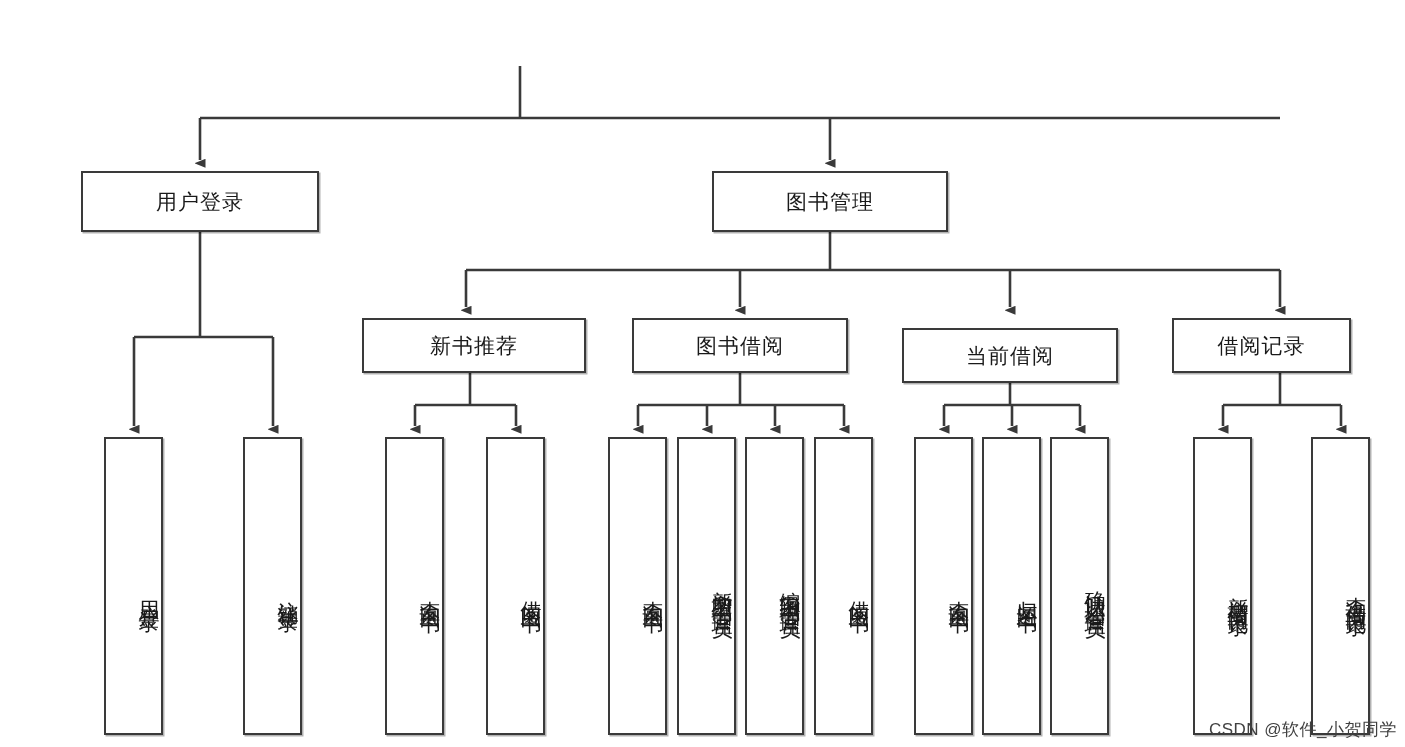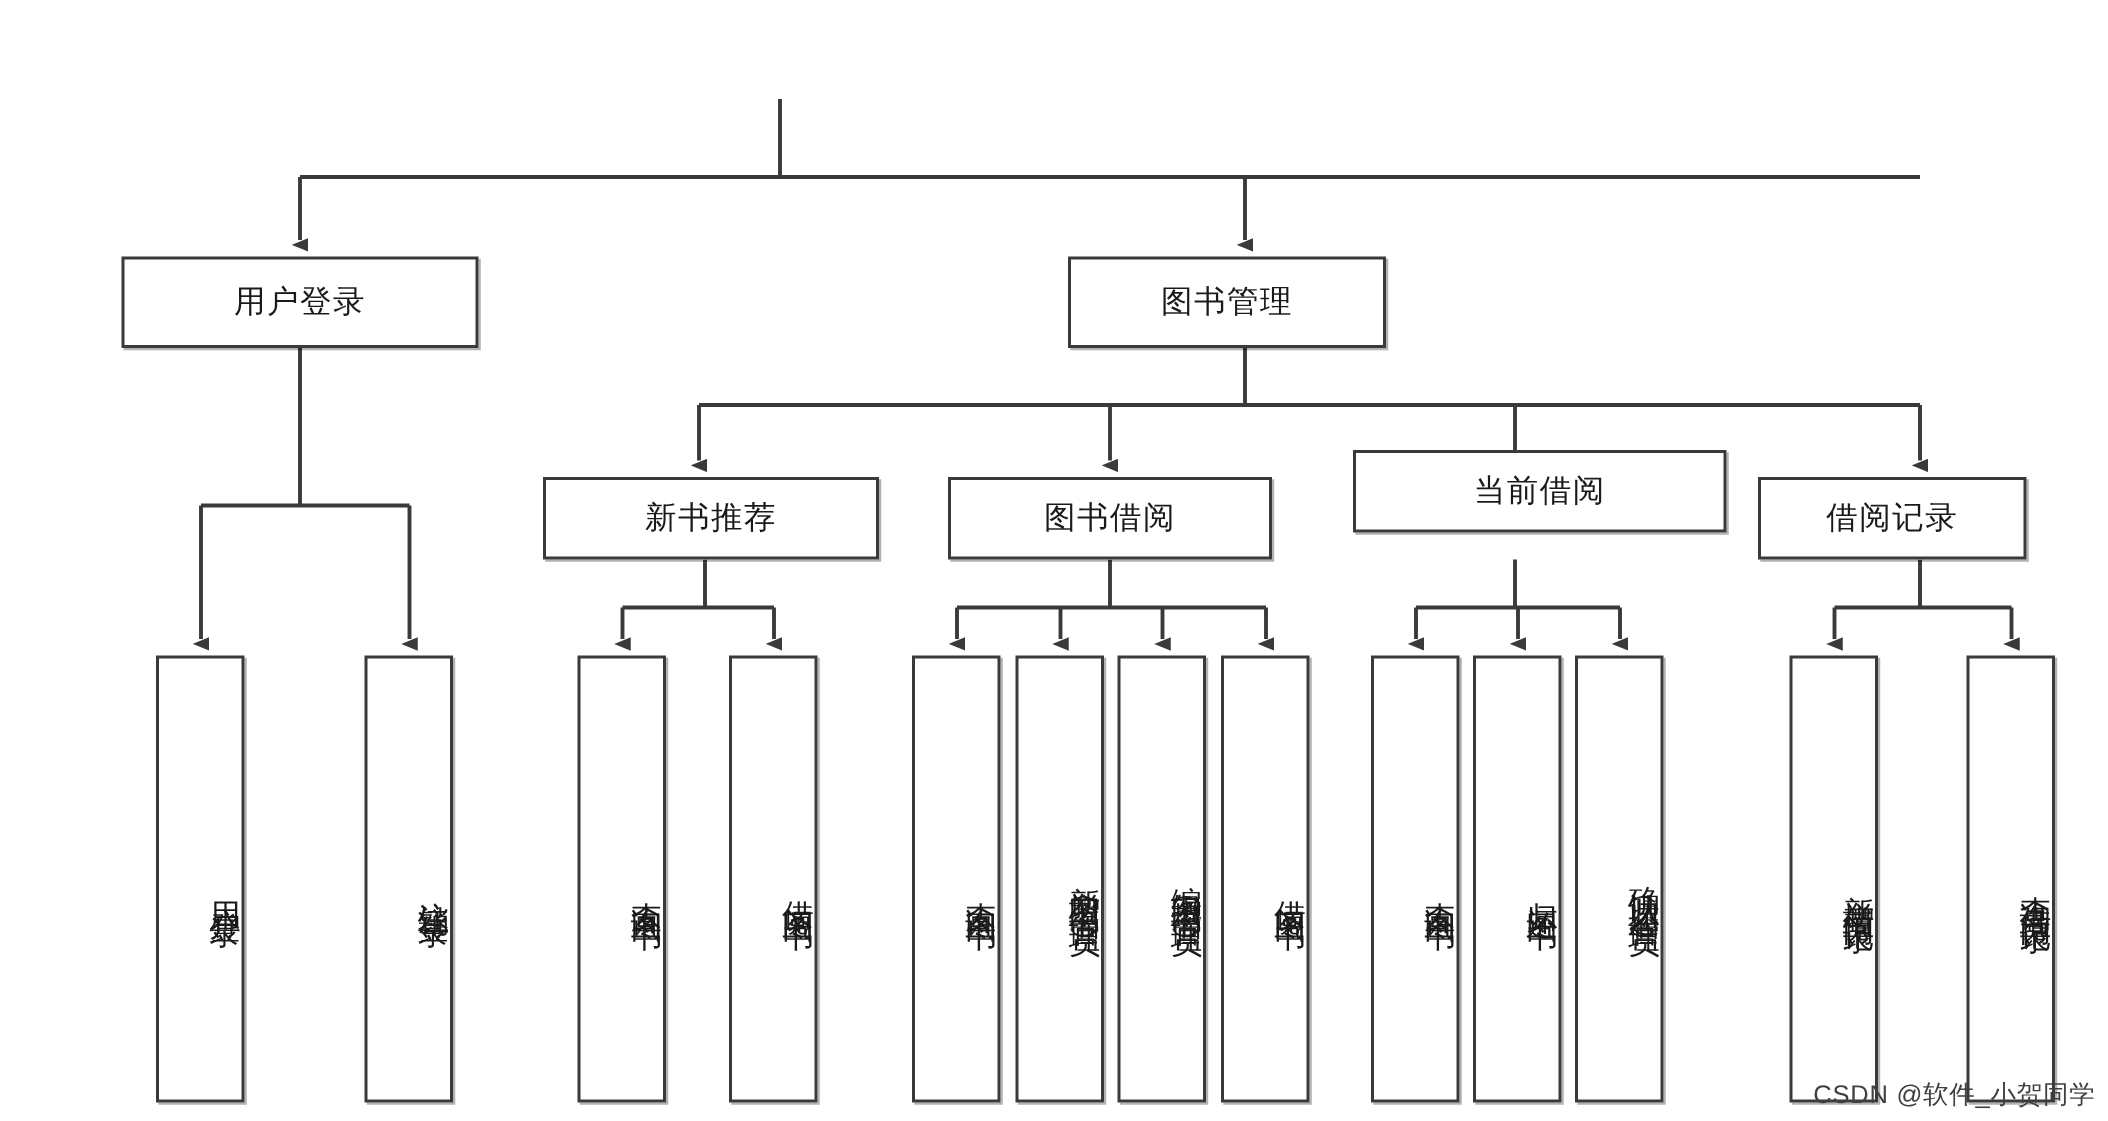--- a/index.html
+++ b/index.html
@@ -117,31 +117,31 @@
       <path d="M1223,405 L1341,405"></path>
       <path d="M1223,405 L1223,426" marker-end="url(#arrow)"></path>
       <path d="M1341,405 L1341,426" marker-end="url(#arrow)"></path>
     </g>
   </svg>
 
 
   <div class="node h" style="left:81px;top:171px;width:238px;height:61px;">
     <span class="txt">用户登录</span>
   </div>
-  <div class="node h" style="left:712px;top:171px;width:212px;height:61px;">
+  <div class="node h" style="left:712px;top:171px;width:236px;height:61px;">
     <span class="txt">图书管理</span>
   </div>
 
   <div class="node h" style="left:362px;top:318px;width:224px;height:55px;">
     <span class="txt">新书推荐</span>
   </div>
   <div class="node h" style="left:632px;top:318px;width:216px;height:55px;">
     <span class="txt">图书借阅</span>
   </div>
-  <div class="node h" style="left:902px;top:300px;width:249px;height:55px;">
+  <div class="node h" style="left:902px;top:328px;width:216px;height:55px;">
     <span class="txt">当前借阅</span>
   </div>
   <div class="node h" style="left:1172px;top:318px;width:179px;height:55px;align-items:center;">
     <span class="txt">借阅记录</span>
   </div>
 
   <div class="node v" style="left:104px;top:437px;width:59px;height:298px;">
     <span class="txt">用户登录</span>
   </div>
   <div class="node v" style="left:243px;top:437px;width:59px;height:298px;">

